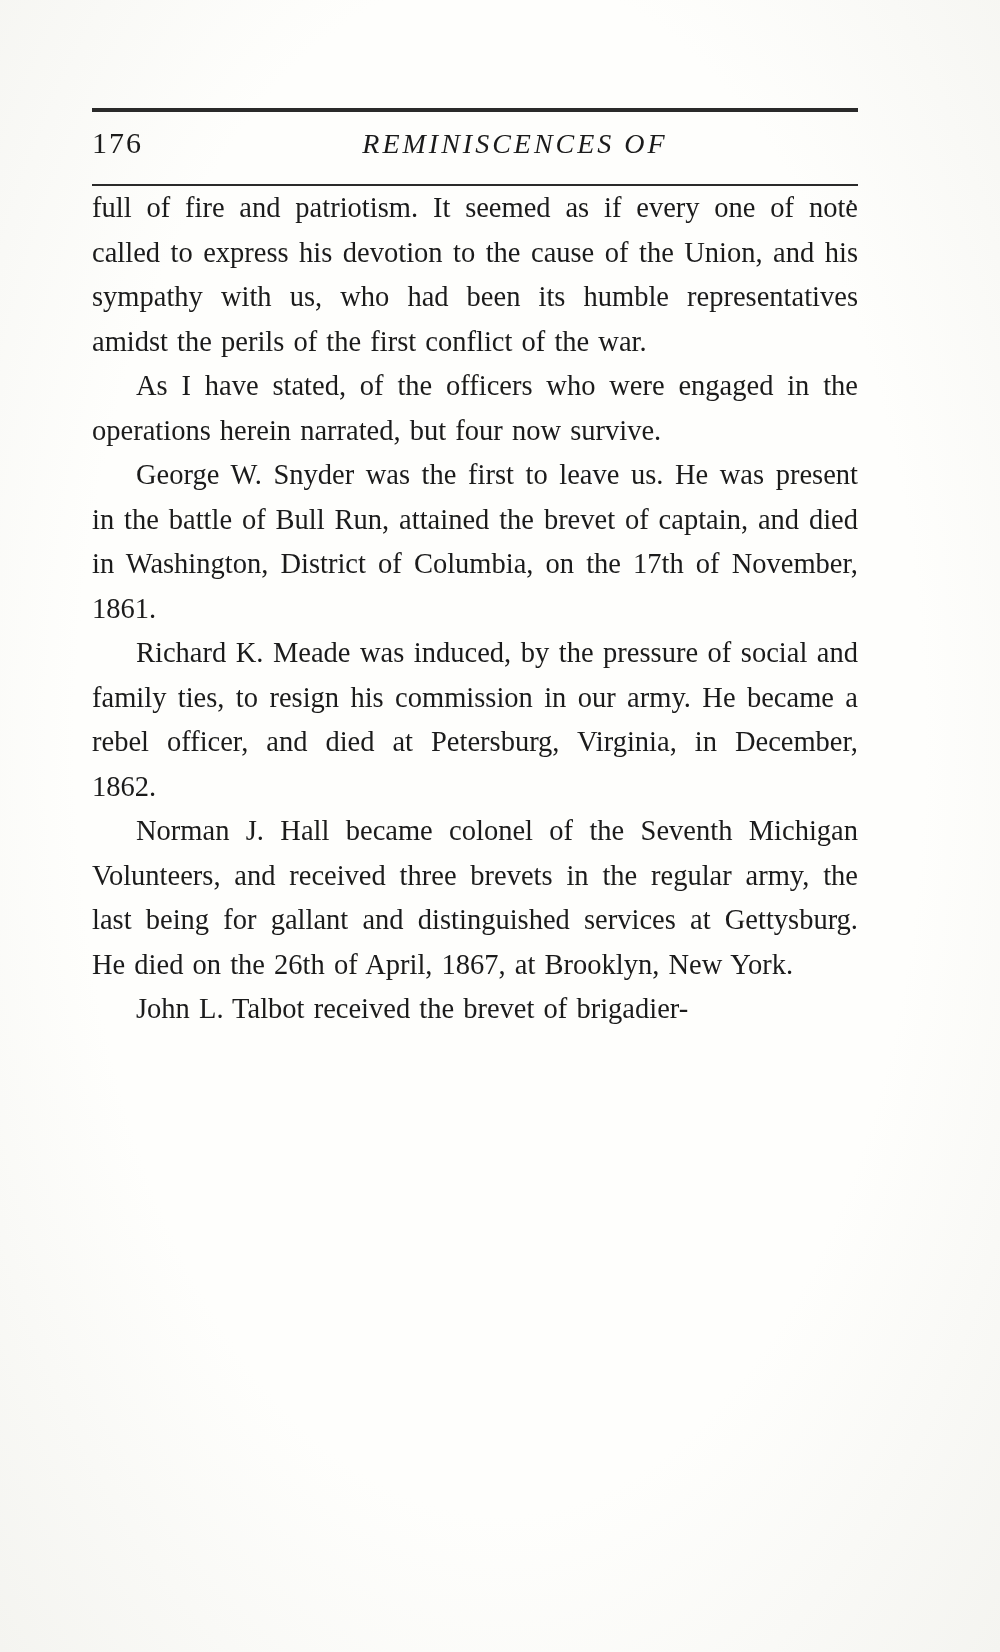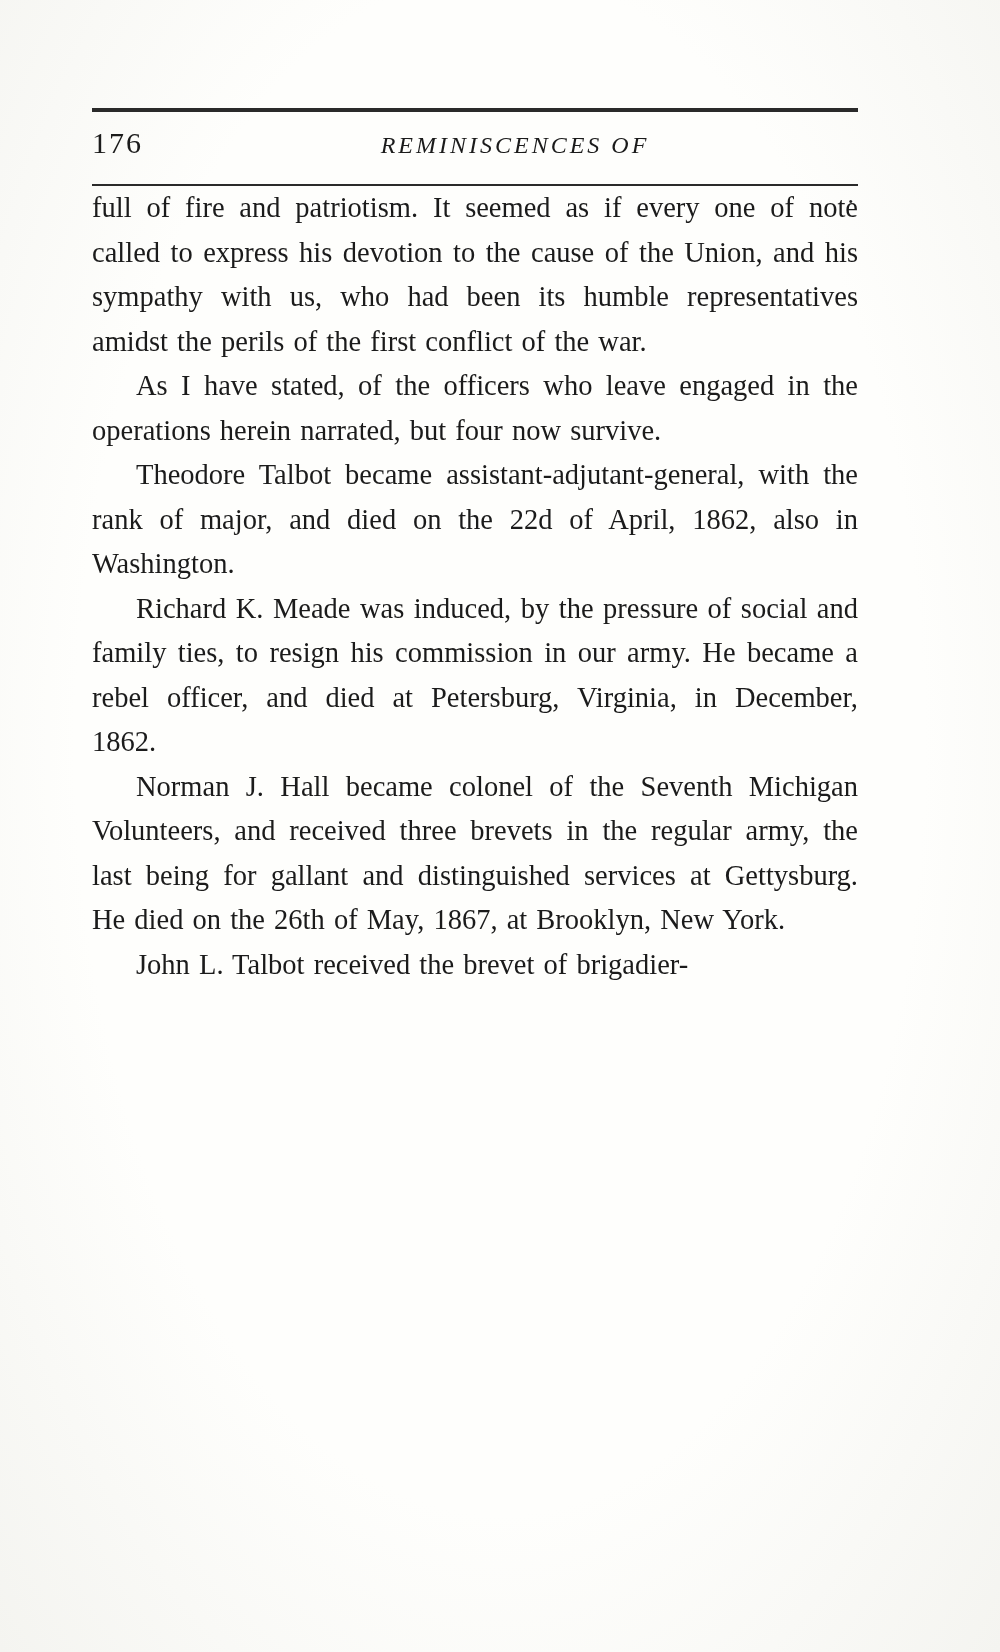--- a/index.html
+++ b/index.html
@@ -48,21 +48,21 @@
   .page-number {
     font-size: 30px;
     letter-spacing: 2px;
     flex: 0 0 auto;
     width: 140px;
   }
   .running-header {
     flex: 1 1 auto;
     text-align: center;
     font-style: italic;
-    font-size: 24px;
+    font-size: 28px;
     letter-spacing: 3px;
     transform: translateX(-30px);
   }
   .header-dot {
     position: absolute;
     right: 4px;
     top: 72px;
     font-size: 26px;
     color: #222;
   }
@@ -91,21 +91,21 @@
     <div class="header-row">
       <span class="page-number">176</span>
       <span class="running-header">REMINISCENCES OF</span>
     </div>
     <span class="header-dot">.</span>
 
     <hr class="rule-bottom">
 
     <div class="body-text">
       <p class="no-indent">full of fire and patriotism.  It seemed as if every one of note called to express his devotion to the cause of the Union, and his sympathy with us, who had been its humble representatives amidst the perils of the first conflict of the war.</p>
-      <p>As I have stated, of the officers who leave engaged in the operations herein narrated, but four now survive.</p>
-      <p>Theodore Talbot became assistant-adjutant-general, with the rank of major, and died on the 22d of April, 1862, also in Washington.</p>
+      <p>As I have stated, of the officers who were engaged in the operations herein narrated, but four now survive.</p>
+      <p>George W. Snyder was the first to leave us.  He was present in the battle of Bull Run, attained the brevet of captain, and died in Washington, District of Columbia, on the 17th of November, 1861.</p>
       <p>Richard K. Meade was induced, by the pressure of social and family ties, to resign his commission in our army.  He became a rebel officer, and died at Petersburg, Virginia, in December, 1862.</p>
-      <p>Norman J. Hall became colonel of the Seventh Michigan Volunteers, and received three brevets in the regular army, the last being for gallant and distinguished services at Gettysburg.  He died on the 26th of May, 1867, at Brooklyn, New York.</p>
+      <p>Norman J. Hall became colonel of the Seventh Michigan Volunteers, and received three brevets in the regular army, the last being for gallant and distinguished services at Gettysburg.  He died on the 26th of April, 1867, at Brooklyn, New York.</p>
       <p>John L. Talbot received the brevet of brigadier-</p>
     </div>
 
   </div>
 </div>
 
 </body></html>

